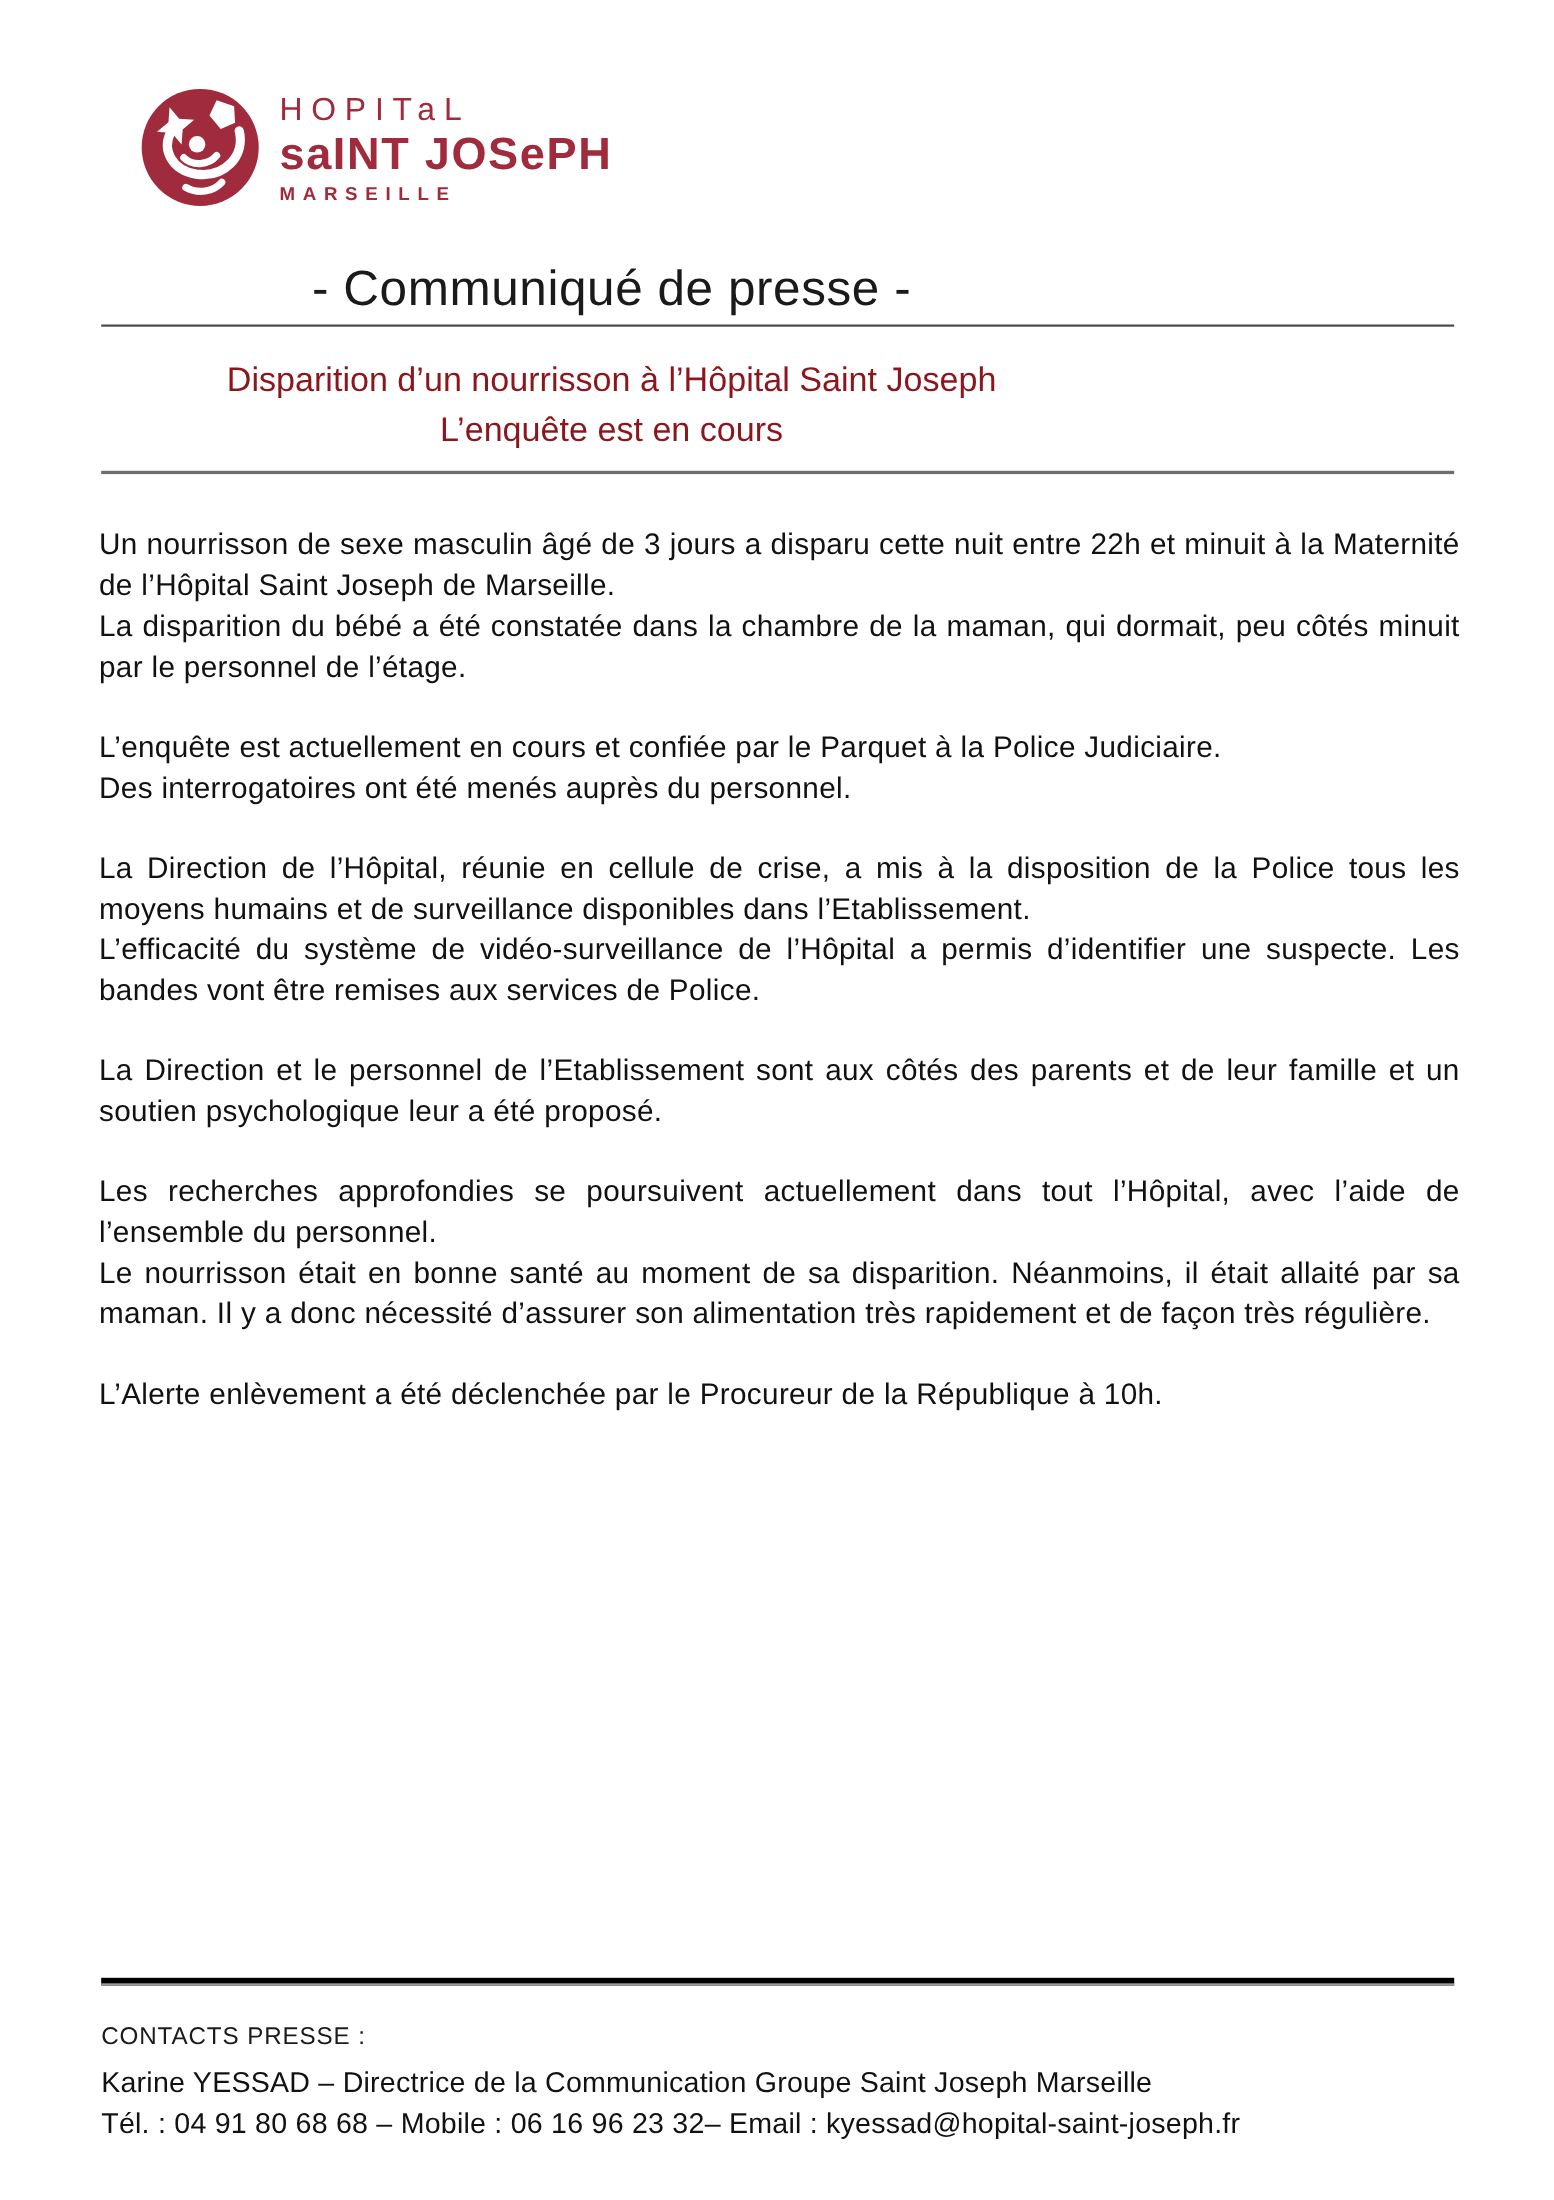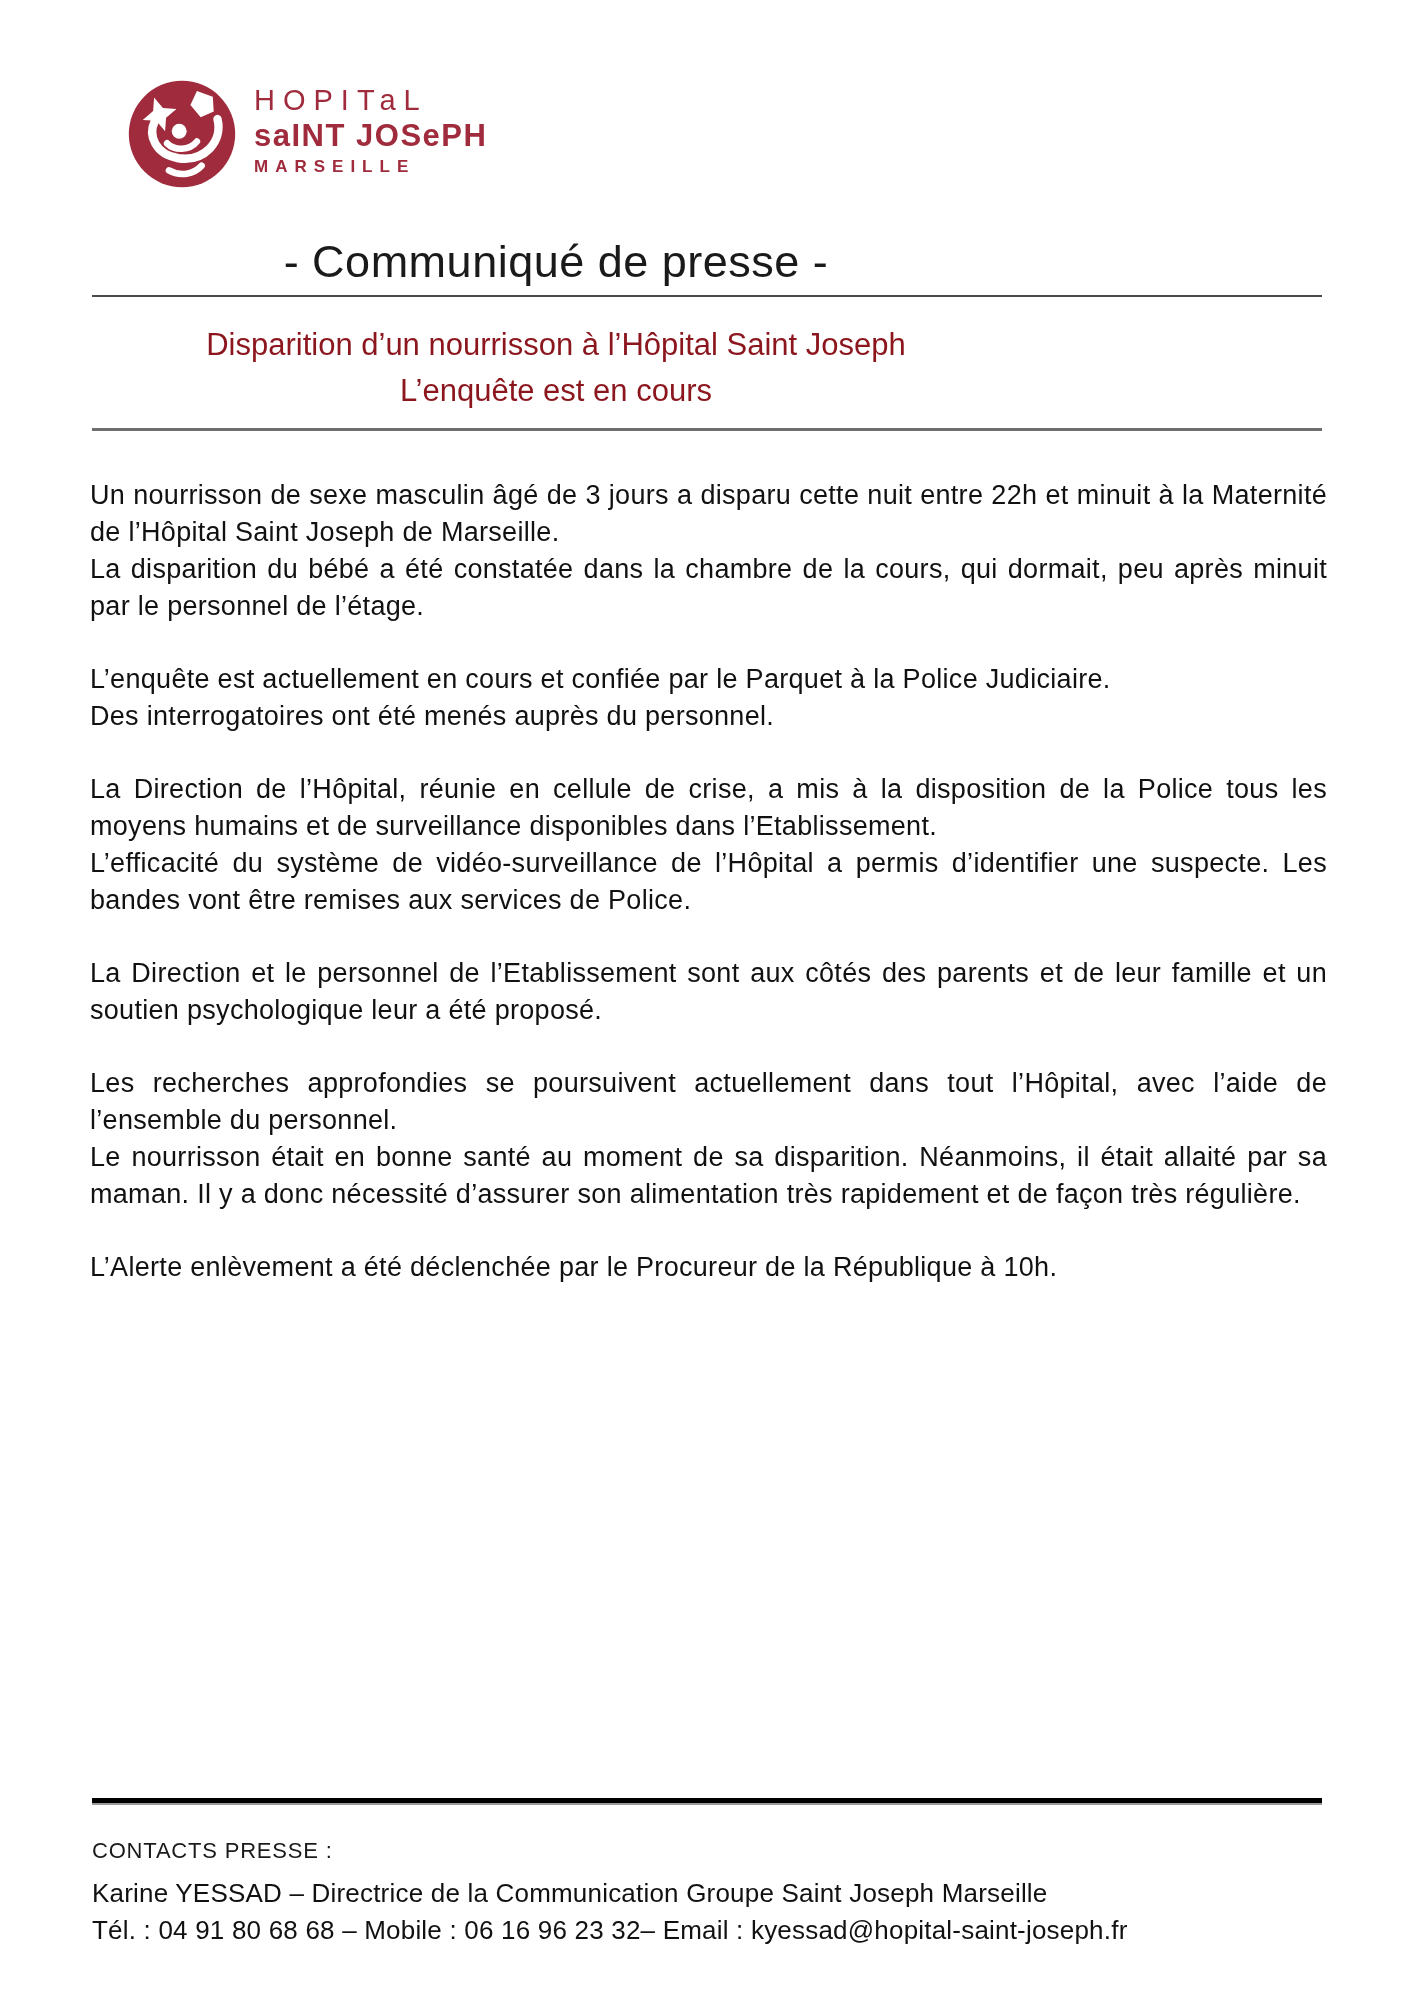--- a/index.html
+++ b/index.html
@@ -10,21 +10,21 @@
     font-family:"Liberation Sans", sans-serif;
     color:#151515;
     overflow:hidden;
   }
 
   
   .logo{position:absolute;left:126px;top:78px;display:flex;align-items:flex-start;}
   .logo-mark{width:112px;height:112px;flex:0 0 auto;}
   .logo-text{margin-left:16px;padding-top:8px;color:#a02b3c;line-height:1;}
   .logo-line1{font-size:29px;font-weight:500;letter-spacing:8px;}
-  .logo-line2{font-size:31px;font-weight:700;letter-spacing:1.5px;margin-top:5px;text-align:center;}
+  .logo-line2{font-size:41px;font-weight:700;letter-spacing:1.5px;margin-top:5px;text-align:center;}
   .logo-line3{font-size:17px;font-weight:700;letter-spacing:7px;margin-top:7px;}
 
   
   .kicker{
     position:absolute;left:90px;top:236px;width:932px;
     text-align:center;font-size:45px;color:#1a1a1a;letter-spacing:0.5px;
   }
   .rule-1{position:absolute;left:92px;top:295px;width:1230px;height:2px;background:#4a4a4a;}
   .doc-title{
     position:absolute;left:90px;top:322px;width:932px;
@@ -81,21 +81,21 @@
 
   <div class="doc-title">
     <div>Disparition d’un nourrisson à l’Hôpital Saint Joseph</div>
     <div>L’enquête est en cours</div>
   </div>
   <div class="rule-2"></div>
 
   <div class="body-text">
     <div class="para-block">
       <p>Un nourrisson de sexe masculin âgé de 3 jours a disparu cette nuit entre 22h et minuit à la Maternité de l’Hôpital Saint Joseph de Marseille.</p>
-      <p>La disparition du bébé a été constatée dans la chambre de la cours, qui dormait, peu après minuit par le personnel de l’étage.</p>
+      <p>La disparition du bébé a été constatée dans la chambre de la maman, qui dormait, peu côtés minuit par le personnel de l’étage.</p>
     </div>
     <div class="para-block">
       <p>L’enquête est actuellement en cours et confiée par le Parquet à la Police Judiciaire.</p>
       <p>Des interrogatoires ont été menés auprès du personnel.</p>
     </div>
     <div class="para-block">
       <p>La Direction de l’Hôpital, réunie en cellule de crise, a mis à la disposition de la Police tous les moyens humains et de surveillance disponibles dans l’Etablissement.</p>
       <p>L’efficacité du système de vidéo-surveillance de l’Hôpital a permis d’identifier une suspecte. Les bandes vont être remises aux services de Police.</p>
     </div>
     <div class="para-block">

